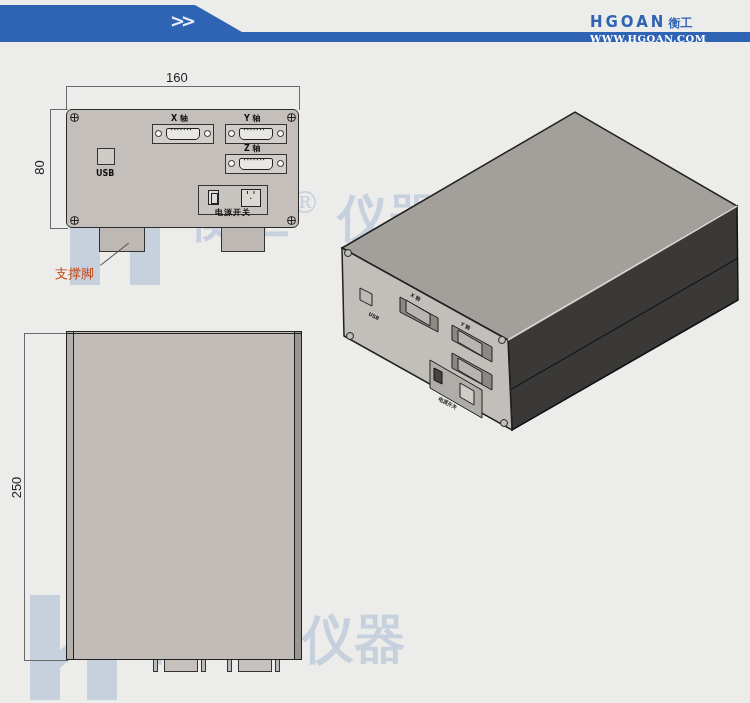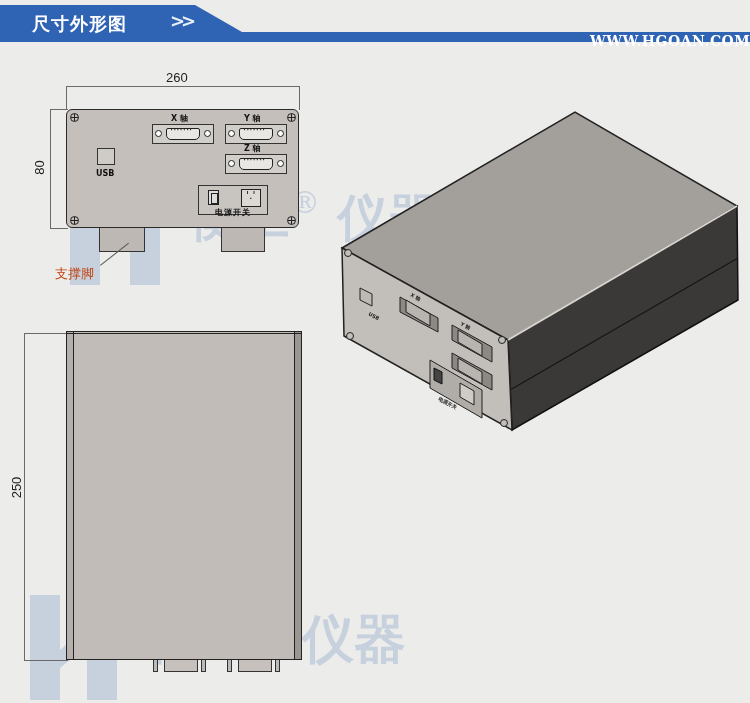--- a/index.html
+++ b/index.html
@@ -9,21 +9,21 @@
   
   .header { position: absolute; left: 0; top: 0; width: 750px; height: 48px; }
   .header-bar { position: absolute; left: 0; top: 32px; width: 750px; height: 10px; background: #2f63b4; }
   .header-tab { position: absolute; left: 0; top: 5px; width: 242px; height: 37px; background: #2f63b4;
                 clip-path: polygon(0 0, 195px 0, 242px 27px, 242px 37px, 0 37px); }
   .header-title { position: absolute; left: 32px; top: 12px; color: #fff; font-size: 18px; font-weight: bold; letter-spacing: 1px; }
   .header-arrows { position: absolute; left: 170px; top: 10px; color: #fff; font-size: 18px; letter-spacing: -4px; font-weight: bold; opacity: .9; }
   .logo { position: absolute; left: 590px; top: 12px; width: 140px; }
   .logo-mark { color: #2f63b4; font-size: 15px; font-weight: bold; letter-spacing: 3px; font-family: "DejaVu Sans", sans-serif; }
   .logo-cn { color: #2f63b4; font-size: 12px; font-weight: bold; margin-left: 2px; letter-spacing: 0; }
-  .logo-url { position: absolute; left: 590px; top: 33px; color: #fff; font-size: 14px; font-weight: bold; font-family: "DejaVu Serif", serif; letter-spacing: 0.5px; }
+  .logo-url { position: absolute; left: 590px; top: 33px; color: #fff; font-size: 10px; font-weight: bold; font-family: "DejaVu Serif", serif; letter-spacing: 0.5px; }
 
   
   .wm { position: absolute; color: #a9bcd6; opacity: .55; font-weight: bold; pointer-events: none; }
 
   
   .dim-line { position: absolute; background: #6a6a6a; }
   .dim-text { position: absolute; font-size: 13px; color: #222; font-family: "Liberation Sans", sans-serif; }
 
   
   .front-panel { position: absolute; left: 66px; top: 109px; width: 233px; height: 119px; background: #c4bfbb;
@@ -59,22 +59,24 @@
 
   
   .iso { position: absolute; left: 330px; top: 100px; }
 </style>
 </head>
 <body>
 
 <div class="header">
   <div class="header-bar"></div>
   <div class="header-tab"></div>
-  <div class="header-title">尺寸外形图</div>
   <div class="header-arrows">&gt;&gt;</div>
+  <div class="logo">
+    <span class="logo-mark">HGOAN</span><span class="logo-cn">衡工</span>
+  </div>
   <div class="logo-url">WWW.HGOAN.COM</div>
 </div>
 
 <svg class="wm" style="left:62px;top:170px;" width="110" height="120" viewBox="0 0 110 120">
   <rect x="8" y="5" width="30" height="110" fill="#a9bcd6"></rect>
   <rect x="68" y="5" width="30" height="110" fill="#a9bcd6"></rect>
   <path d="M38 55 Q60 40 100 38 L100 52 Q62 55 38 70 Z" fill="#a9bcd6"></path>
 </svg>
 <div class="wm" style="left:190px;top:185px;font-size:50px;">
   <span>衡工</span><span style="font-size:30px;vertical-align:top;font-weight:normal;font-family:'DejaVu Serif',serif;">®</span>
@@ -89,21 +91,21 @@
 <div class="wm" style="left:150px;top:605px;font-size:52px;">
   <span>衡工</span><span style="font-size:30px;vertical-align:top;font-weight:normal;font-family:'DejaVu Serif',serif;">®</span>
   <span>仪器</span>
 </div>
 
 <div>
 
   <div class="dim-line" style="left:66px;top:86px;width:234px;height:1px;"></div>
   <div class="dim-line" style="left:66px;top:86px;width:1px;height:24px;"></div>
   <div class="dim-line" style="left:299px;top:86px;width:1px;height:24px;"></div>
-  <div class="dim-text" style="left:166px;top:70px;">260</div>
+  <div class="dim-text" style="left:166px;top:70px;">160</div>
 
   <div class="dim-line" style="left:50px;top:109px;width:1px;height:120px;"></div>
   <div class="dim-line" style="left:50px;top:109px;width:18px;height:1px;"></div>
   <div class="dim-line" style="left:50px;top:228px;width:18px;height:1px;"></div>
   <div class="dim-text" style="left:32px;top:160px;transform:rotate(-90deg);transform-origin:center;">80</div>
 
   <div class="front-panel">
     <div class="screw" style="left:3px;top:3px;"></div>
     <div class="screw" style="left:220px;top:3px;"></div>
     <div class="screw" style="left:3px;top:106px;"></div>

